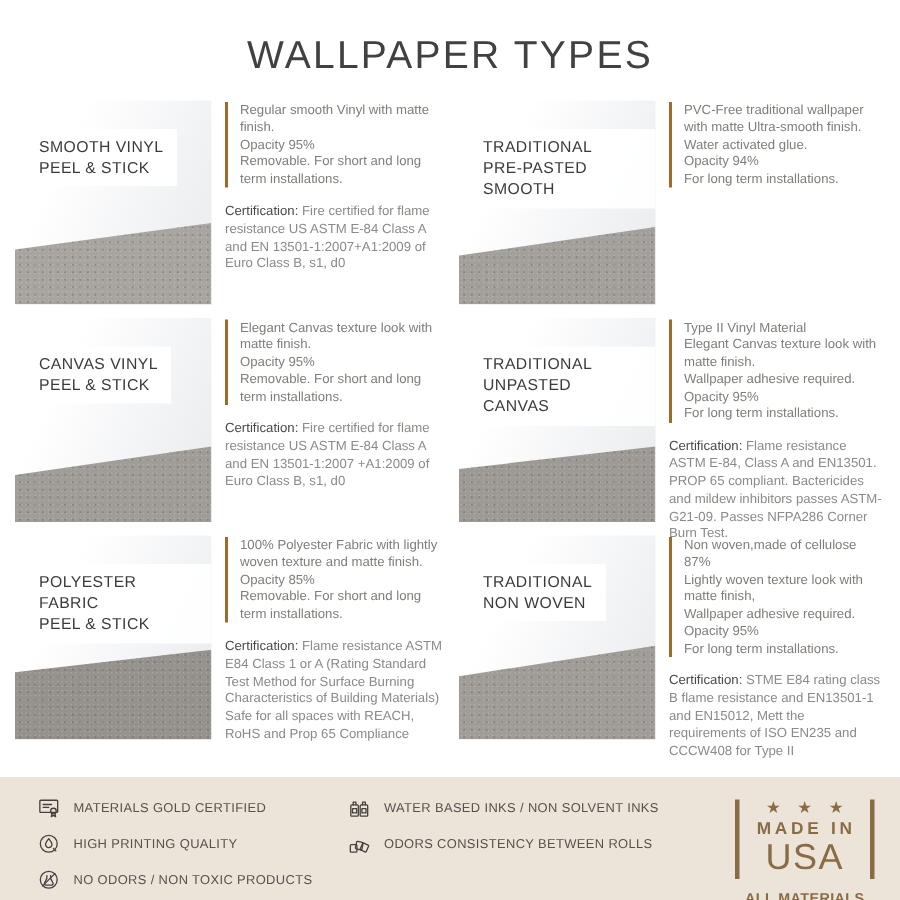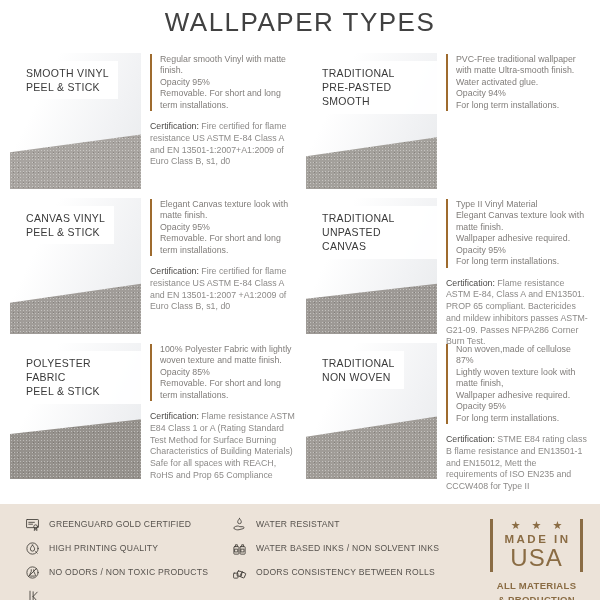--- a/index.html
+++ b/index.html
@@ -2,21 +2,21 @@
 <html><head>
 <meta charset="utf-8">
 <style>
   * { margin:0; padding:0; box-sizing:border-box; }
   html,body { width:600px; height:600px; }
   body { font-family:"Liberation Sans", sans-serif; background:#ffffff; overflow:hidden; }
   .page { width:600px; height:600px; background:#ffffff; position:relative; }
 
   
   .title { text-align:center; font-size:26px; font-weight:500; color:#414141;
-           letter-spacing:1.5px; margin-top:7px; }
+           letter-spacing:1.5px; margin-top:21px; }
 
   
   .grid { display:grid; grid-template-columns:288px 284px; column-gap:8px;
           grid-auto-rows:145px; padding:0 10px; margin-top:15px; }
   .panel { display:flex; gap:9px; align-items:flex-start; }
 
   
   .photo { position:relative; width:131px; height:136px; flex-shrink:0; overflow:hidden;
            background:linear-gradient(115deg,#ffffff 25%,#f1f2f4 70%,#e8eaec 100%); }
   .floor { position:absolute; inset:0; background-color:#a5a19c;
@@ -24,21 +24,21 @@
              radial-gradient(rgba(255,255,255,.38) 15%, transparent 17%),
              radial-gradient(rgba(62,60,56,.28) 14%, transparent 16%);
            background-size:3px 3px,5px 5px; background-position:0 0,1px 2px; }
   .panel:nth-child(1) .floor { clip-path:polygon(0 73%,100% 60%,100% 100%,0 100%); background-color:#a8a4a0; }
   .panel:nth-child(2) .floor { clip-path:polygon(0 76%,100% 62%,100% 100%,0 100%); background-color:#a3a09b; }
   .panel:nth-child(3) .floor { clip-path:polygon(0 77%,100% 63%,100% 100%,0 100%); background-color:#a09c98; }
   .panel:nth-child(4) .floor { clip-path:polygon(0 74%,100% 63%,100% 100%,0 100%); background-color:#9d9995; }
   .panel:nth-child(5) .floor { clip-path:polygon(0 67%,100% 56%,100% 100%,0 100%); background-color:#95918c; }
   .panel:nth-child(6) .floor { clip-path:polygon(0 69%,100% 54%,100% 100%,0 100%); background-color:#a09c97; }
 
-  .sample-label { position:absolute; top:8px; left:7px; background:rgba(255,255,255,.93);
+  .sample-label { position:absolute; top:19px; left:7px; background:rgba(255,255,255,.93);
                   padding:5px 9px; font-size:10.5px; line-height:1.35; color:#3a3a3a;
                   letter-spacing:.3px; white-space:pre-line; }
 
   
   .info { padding-top:1px; width:100%; }
   .desc { border-left:2px solid #9e6b2e; padding-left:8px; font-size:8.8px;
           line-height:1.3; color:#807d7a; white-space:pre-line; }
   .cert { margin-top:10px; font-size:8.8px; line-height:1.34; color:#8c8a88; white-space:pre-line; }
   .cert b { color:#4b4947; font-weight:400; }
 
@@ -166,21 +166,21 @@
   <footer class="footer">
 
     <ul class="feat-col col-left">
       <li class="feat-item">
         <svg width="15" height="15" viewBox="0 0 24 24">
           <rect x="2.5" y="4" width="19" height="13" rx="1"></rect>
           <path d="M6 8.5h9M6 11.5h6"></path>
           <circle cx="17" cy="15.5" r="3"></circle>
           <path d="M15.5 18l-.8 3.5 2.3-1.3 2.3 1.3-.8-3.5"></path>
         </svg>
-        <span class="feat-label">GREENGUARD GOLD CERTIFIED</span>
+        <span class="feat-label">MATERIALS GOLD CERTIFIED</span>
       </li>
       <li class="feat-item">
         <svg width="15" height="15" viewBox="0 0 24 24">
           <circle cx="12" cy="12" r="9"></circle>
           <path d="M12 6.5c2.4 2.9 3.4 4.6 3.4 6.3a3.4 3.4 0 1 1-6.8 0c0-1.7 1-3.4 3.4-6.3z"></path>
           <path d="M17 17l2.5 2.5"></path>
         </svg>
         <span class="feat-label">HIGH PRINTING QUALITY</span>
       </li>
       <li class="feat-item">
@@ -194,27 +194,20 @@
       <li class="feat-item">
         <svg width="15" height="15" viewBox="0 0 24 24">
           <path d="M8 3.5v17"></path>
           <path d="M13 4.5v15M13 12l6.5-7M13 12l6.5 7.5"></path>
         </svg>
 
       </li>
     </ul>
 
     <ul class="feat-col col-mid">
-      <li class="feat-item">
-        <svg width="15" height="15" viewBox="0 0 24 24">
-          <path d="M12 2.5c2 2.4 2.9 3.9 2.9 5.3a2.9 2.9 0 1 1-5.8 0c0-1.4.9-2.9 2.9-5.3z"></path>
-          <path d="M3.5 16.5c3-2.7 6.5-2.6 9-1h4.8a1.6 1.6 0 0 1 .3 3.2l-6.3 1.6c-2.8.7-5.3.1-7.8-1.6z"></path>
-        </svg>
-        <span class="feat-label">WATER RESISTANT</span>
-      </li>
       <li class="feat-item">
         <svg width="15" height="15" viewBox="0 0 24 24">
           <rect x="3" y="9" width="8" height="12" rx="1"></rect>
           <rect x="13" y="9" width="8" height="12" rx="1"></rect>
           <path d="M5.5 9V6h3v3M15.5 9V6h3v3"></path>
           <rect x="4.8" y="13" width="4.4" height="4.5"></rect>
           <rect x="14.8" y="13" width="4.4" height="4.5"></rect>
         </svg>
         <span class="feat-label">WATER BASED INKS / NON SOLVENT INKS</span>
       </li>

